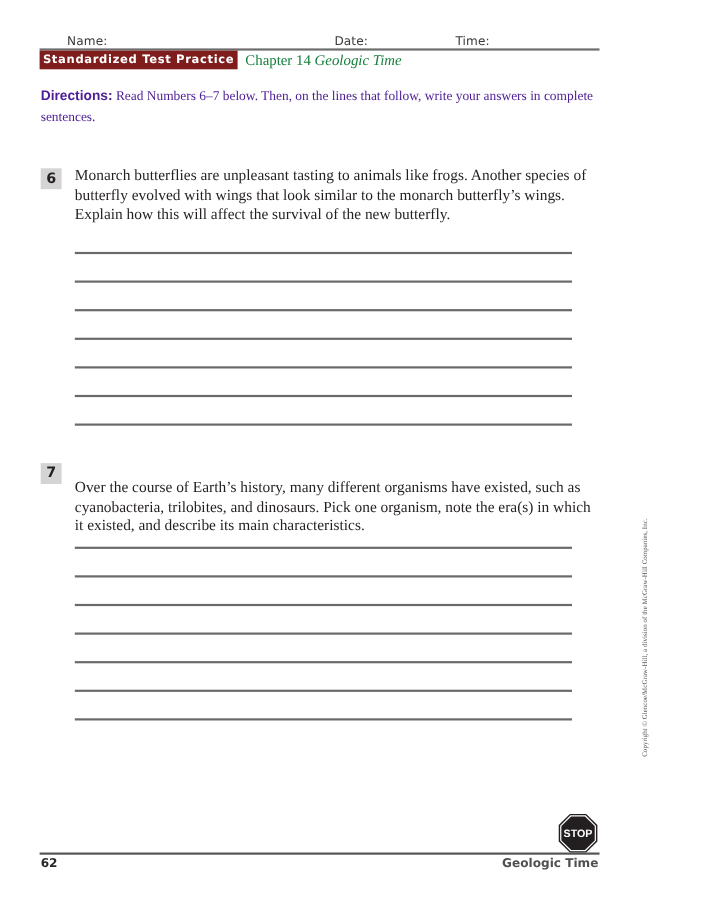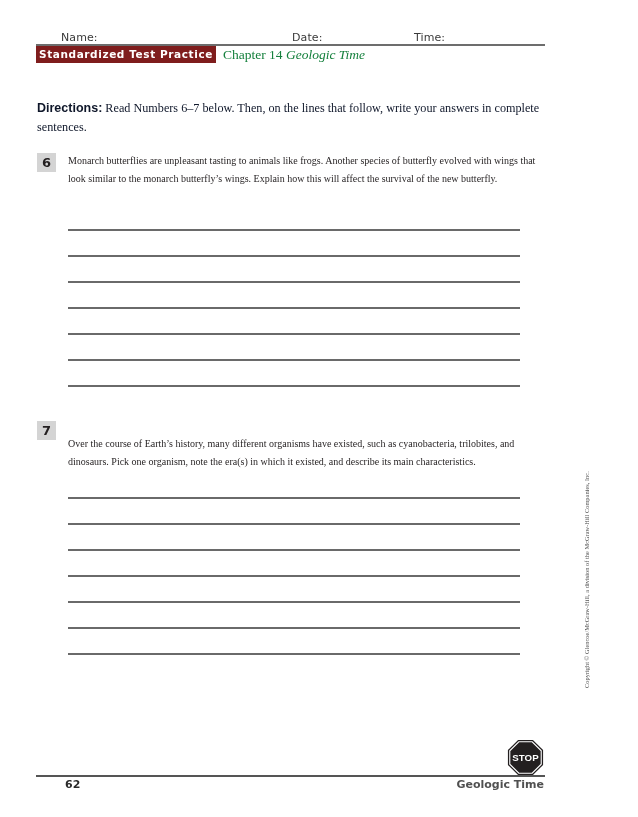--- a/index.html
+++ b/index.html
@@ -6,44 +6,44 @@
   body { width:638px; height:817px; position:relative; overflow:hidden; font-family:"Liberation Serif", serif; color:#231f20; }
 
   
   .hdr-label { position:absolute; top:31px; font-family:"DejaVu Sans", sans-serif; font-size:11px; color:#3a3a3a; letter-spacing:0.1px; }
   .hdr-rule { position:absolute; left:36px; top:44px; width:509px; height:2px; background:#6d6d6d; }
   .band { position:absolute; left:36px; top:46px; width:180px; height:17px; background:#7f1d1d; color:#fff; font-family:"DejaVu Sans", sans-serif; font-weight:bold; font-size:10.5px; letter-spacing:0.6px; line-height:17px; text-align:center; }
   .chapter { position:absolute; left:223px; top:46px; font-size:13.5px; line-height:18px; color:#15803d; }
   .chapter i { font-style:italic; }
 
   
-  .directions { position:absolute; left:37px; top:99px; width:505px; font-size:12.2px; line-height:18.5px; color:#0f172a; }
+  .directions { position:absolute; left:37px; top:78px; width:505px; font-size:12.2px; line-height:18.5px; color:#4c1d95; }
   .directions b { font-family:"Liberation Sans", sans-serif; font-weight:bold; font-size:12.5px; }
 
   
   .qnum { position:absolute; left:37px; width:19px; height:19px; background:#d4d4d4; font-family:"DejaVu Sans", sans-serif; font-weight:bold; font-size:13px; text-align:center; line-height:19px; color:#231f20; }
-  .qtext { position:absolute; left:68px; width:480px; font-size:10px; line-height:17.6px; color:#231f20; }
+  .qtext { position:absolute; left:68px; width:480px; font-size:14px; line-height:17.6px; color:#231f20; }
 
   .line { position:absolute; left:68px; width:452px; height:1.5px; background:#6a6a6a; }
 
   
   .copyright { position:absolute; left:583px; top:688px; transform-origin:0 0; transform:rotate(-90deg); font-size:6.3px; color:#555; white-space:nowrap; letter-spacing:0.05px; }
 
   
   .ftr-rule { position:absolute; left:36px; top:775px; width:509px; height:1.5px; background:#555; }
-  .pagenum { position:absolute; left:37px; top:778px; font-family:"DejaVu Sans", sans-serif; font-weight:bold; font-size:11px; color:#2a2a2a;margin-left:28px; }
+  .pagenum { position:absolute; left:37px; top:778px; font-family:"DejaVu Sans", sans-serif; font-weight:bold; font-size:11px; color:#2a2a2a; }
   .ftr-title { position:absolute; right:94px; top:778px; font-family:"DejaVu Sans", sans-serif; font-weight:bold; font-size:11px; color:#505050; }
 
   .stop { position:absolute; left:507px; top:739px; width:37px; height:37px; }
 </style>
 </head>
 <body>
 
 <div class="hdr-label" style="left:37px;margin-left:24px;">Name:</div>
-<div class="hdr-label" style="left:292px;">Date:</div>
+<div class="hdr-label" style="left:304px;">Date:</div>
 <div class="hdr-label" style="left:414px;">Time:</div>
 <div class="hdr-rule"></div>
 <div class="band">Standardized Test Practice</div>
 <div class="chapter">
   <span>Chapter 14</span>
   <i>Geologic Time</i>
 </div>
 
 <div class="directions">
   <b>Directions:</b>

